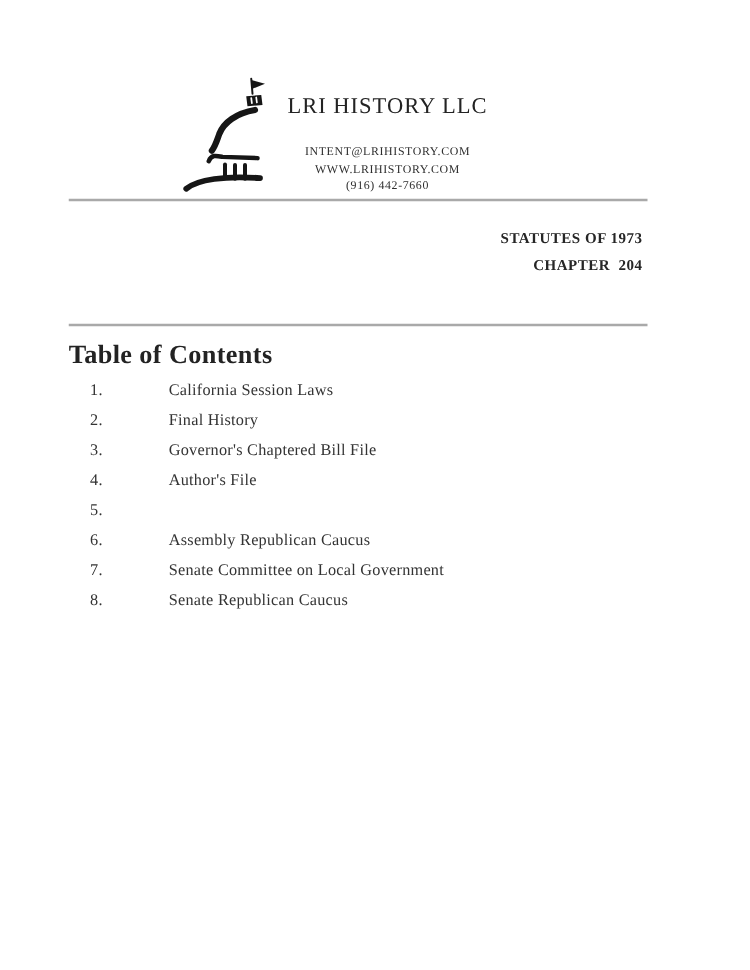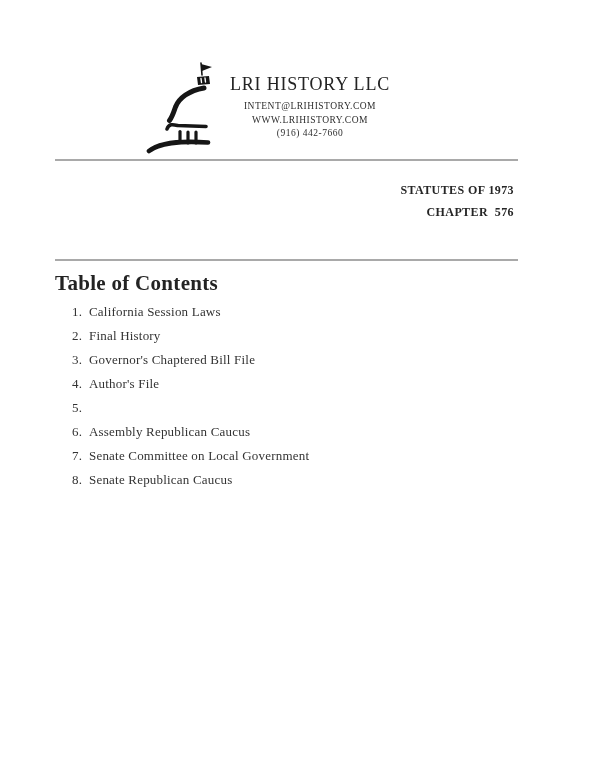--- a/index.html
+++ b/index.html
@@ -29,21 +29,21 @@
     position: absolute;
     left: 186px;
     top: 74px;
     width: 248px;
     text-align: center;
   }
   .company-name {
     font-size: 18px;
     letter-spacing: 0.8px;
     color: #232323;
-    margin-bottom: 5px;
+    margin-bottom: 21px;
     white-space: nowrap;
   }
   .contact-line {
     font-size: 9.5px;
     letter-spacing: 0.5px;
     line-height: 13.5px;
     color: #2e2e2e;
     white-space: nowrap;
   }
 
@@ -94,20 +94,21 @@
     height: 24px;
     align-items: center;
     letter-spacing: 0.2px;
   }
   .toc-num {
     width: 17px;
     flex: 0 0 17px;
   }
   .toc-label {
     white-space: nowrap;
+    margin-left: 46px;
   }
 </style>
 </head>
 <body>
 
 <div class="page">
 
   <svg class="logo" viewBox="0 0 80 96" fill="none" stroke="#161616" stroke-linecap="round">
 
     <path d="M59,5 L60,17" stroke-width="1.6"></path>
@@ -134,21 +135,21 @@
     <div class="contact-line">INTENT@LRIHISTORY.COM</div>
     <div class="contact-line">WWW.LRIHISTORY.COM</div>
     <div class="contact-line">(916) 442-7660</div>
   </div>
 
   <div class="rule rule-1"></div>
   <div class="rule rule-2"></div>
 
   <div class="reference">
     <div>STATUTES OF 1973</div>
-    <div>CHAPTER  576</div>
+    <div>CHAPTER  204</div>
   </div>
 
   <div class="toc-title">Table of Contents</div>
 
   <div class="toc-list">
     <div class="toc-item">
       <span class="toc-num">1.</span>
       <span class="toc-label">California Session Laws</span>
     </div>
     <div class="toc-item">

